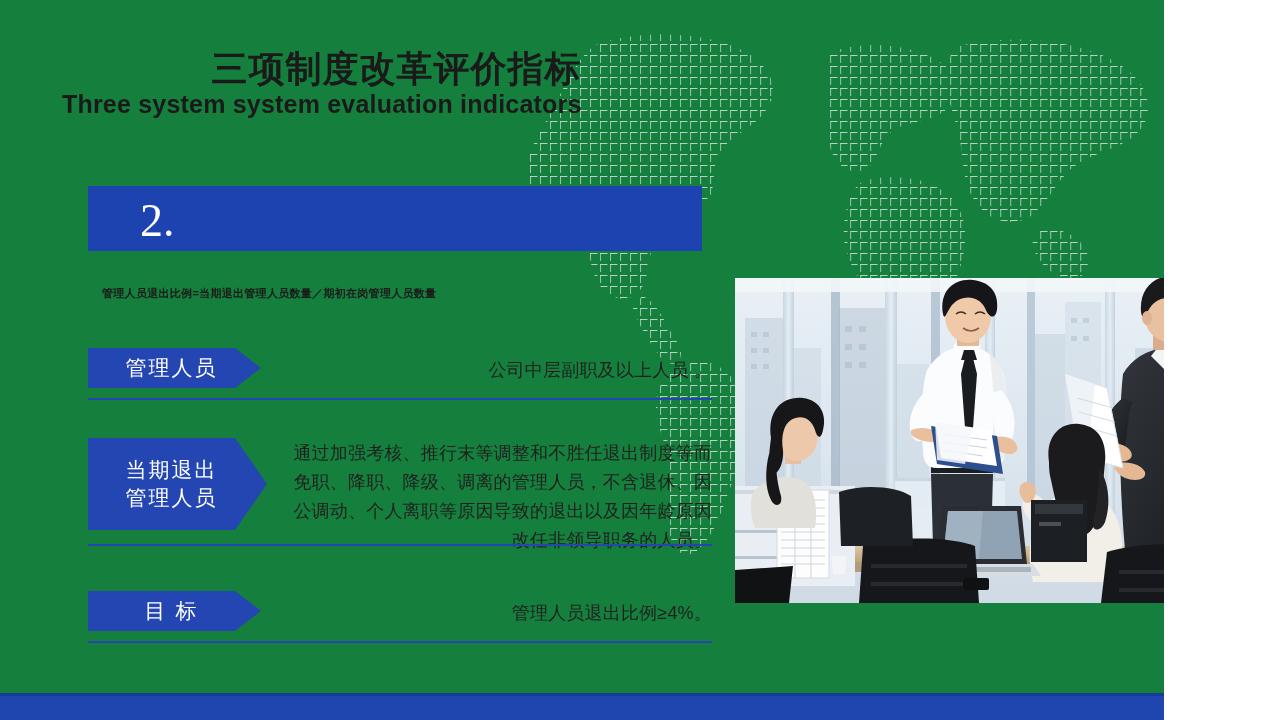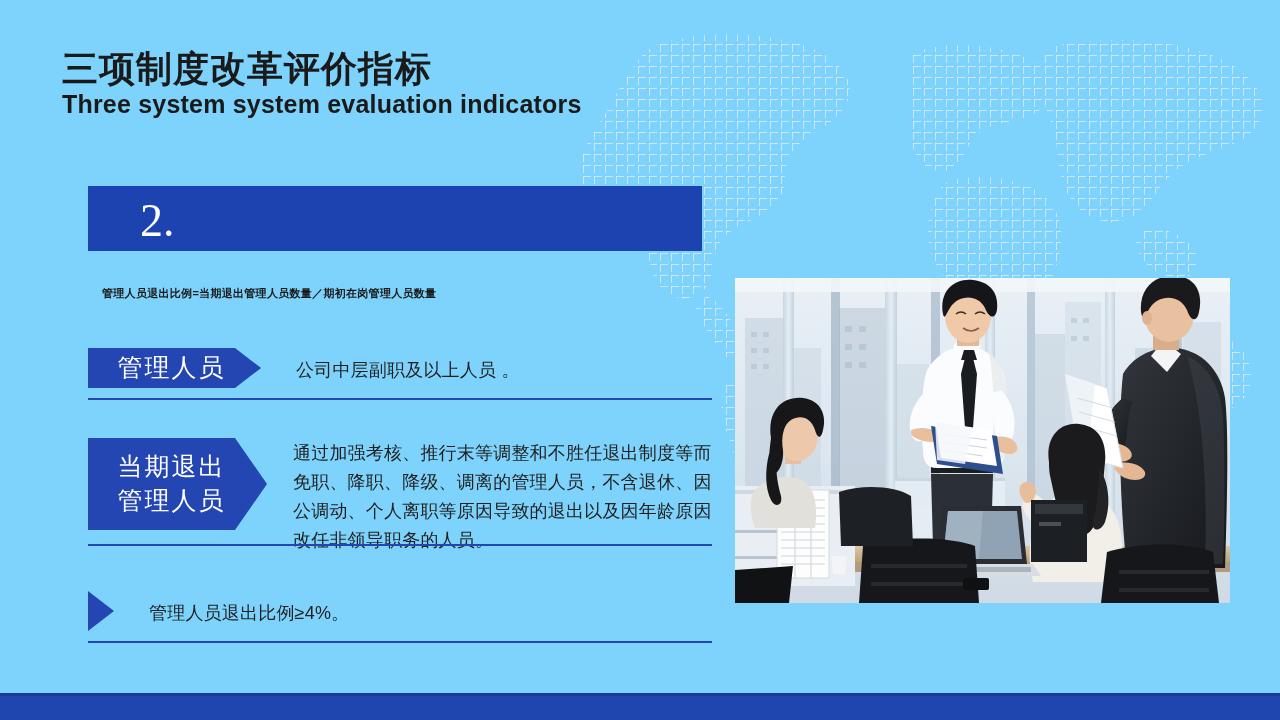--- a/index.html
+++ b/index.html
@@ -2,25 +2,26 @@
 <html><head>
 <meta charset="utf-8">
 <style>
   html, body {
     margin: 0;
     padding: 0;
     background: #ffffff;
   }
   #slide {
     position: relative;
-    width: 1280px;
+    width: 1164px;
     height: 720px;
     overflow: hidden;
-    background: #7dd3fc;
+    background: #15803d;
     font-family: "Liberation Sans", "DejaVu Sans", sans-serif;
+    text-align: right;
   }
 
   
   .bg-texture {
     position: absolute;
     inset: 0;
     pointer-events: none;
     z-index: 0;
   }
   .bg-texture svg { display: block; width: 100%; height: 100%; }
@@ -121,21 +122,21 @@
     flex: 0 0 auto;
     background: #2446b2;
     color: #ffffff;
     display: flex;
     flex-direction: column;
     justify-content: center;
     align-items: center;
     box-sizing: border-box;
     width: 147px;
     padding-left: 20px;
-    font-size: 25px;
+    font-size: 21px;
     letter-spacing: 2px;
     line-height: 1.35;
     font-family: "Liberation Sans", "DejaVu Sans", sans-serif;
     clip-path: polygon(0 0, 100% 0, 100% 100%, 0 100%);
   }
   
   .tag-arrow {
     position: relative;
     flex: 0 0 auto;
     width: 0;
@@ -297,20 +298,23 @@
           <span>管理人员</span>
         </div>
         <div class="tag-arrow"></div>
         <div class="row-text">通过加强考核、推行末等调整和不胜任退出制度等而免职、降职、降级、调离的管理人员，不含退休、因公调动、个人离职等原因导致的退出以及因年龄原因改任非领导职务的人员。</div>
       </div>
       <div class="row-rule"></div>
     </div>
 
     <div class="def-row row3">
       <div class="row-inner">
+        <div class="tag">
+          <span>目 标</span>
+        </div>
         <div class="tag-arrow"></div>
         <div class="row-text">管理人员退出比例≥4%。</div>
       </div>
       <div class="row-rule"></div>
     </div>
 
   </div>
 
   <div class="photo">
     <svg viewBox="0 0 495 325" preserveAspectRatio="none" xmlns="http://www.w3.org/2000/svg">

